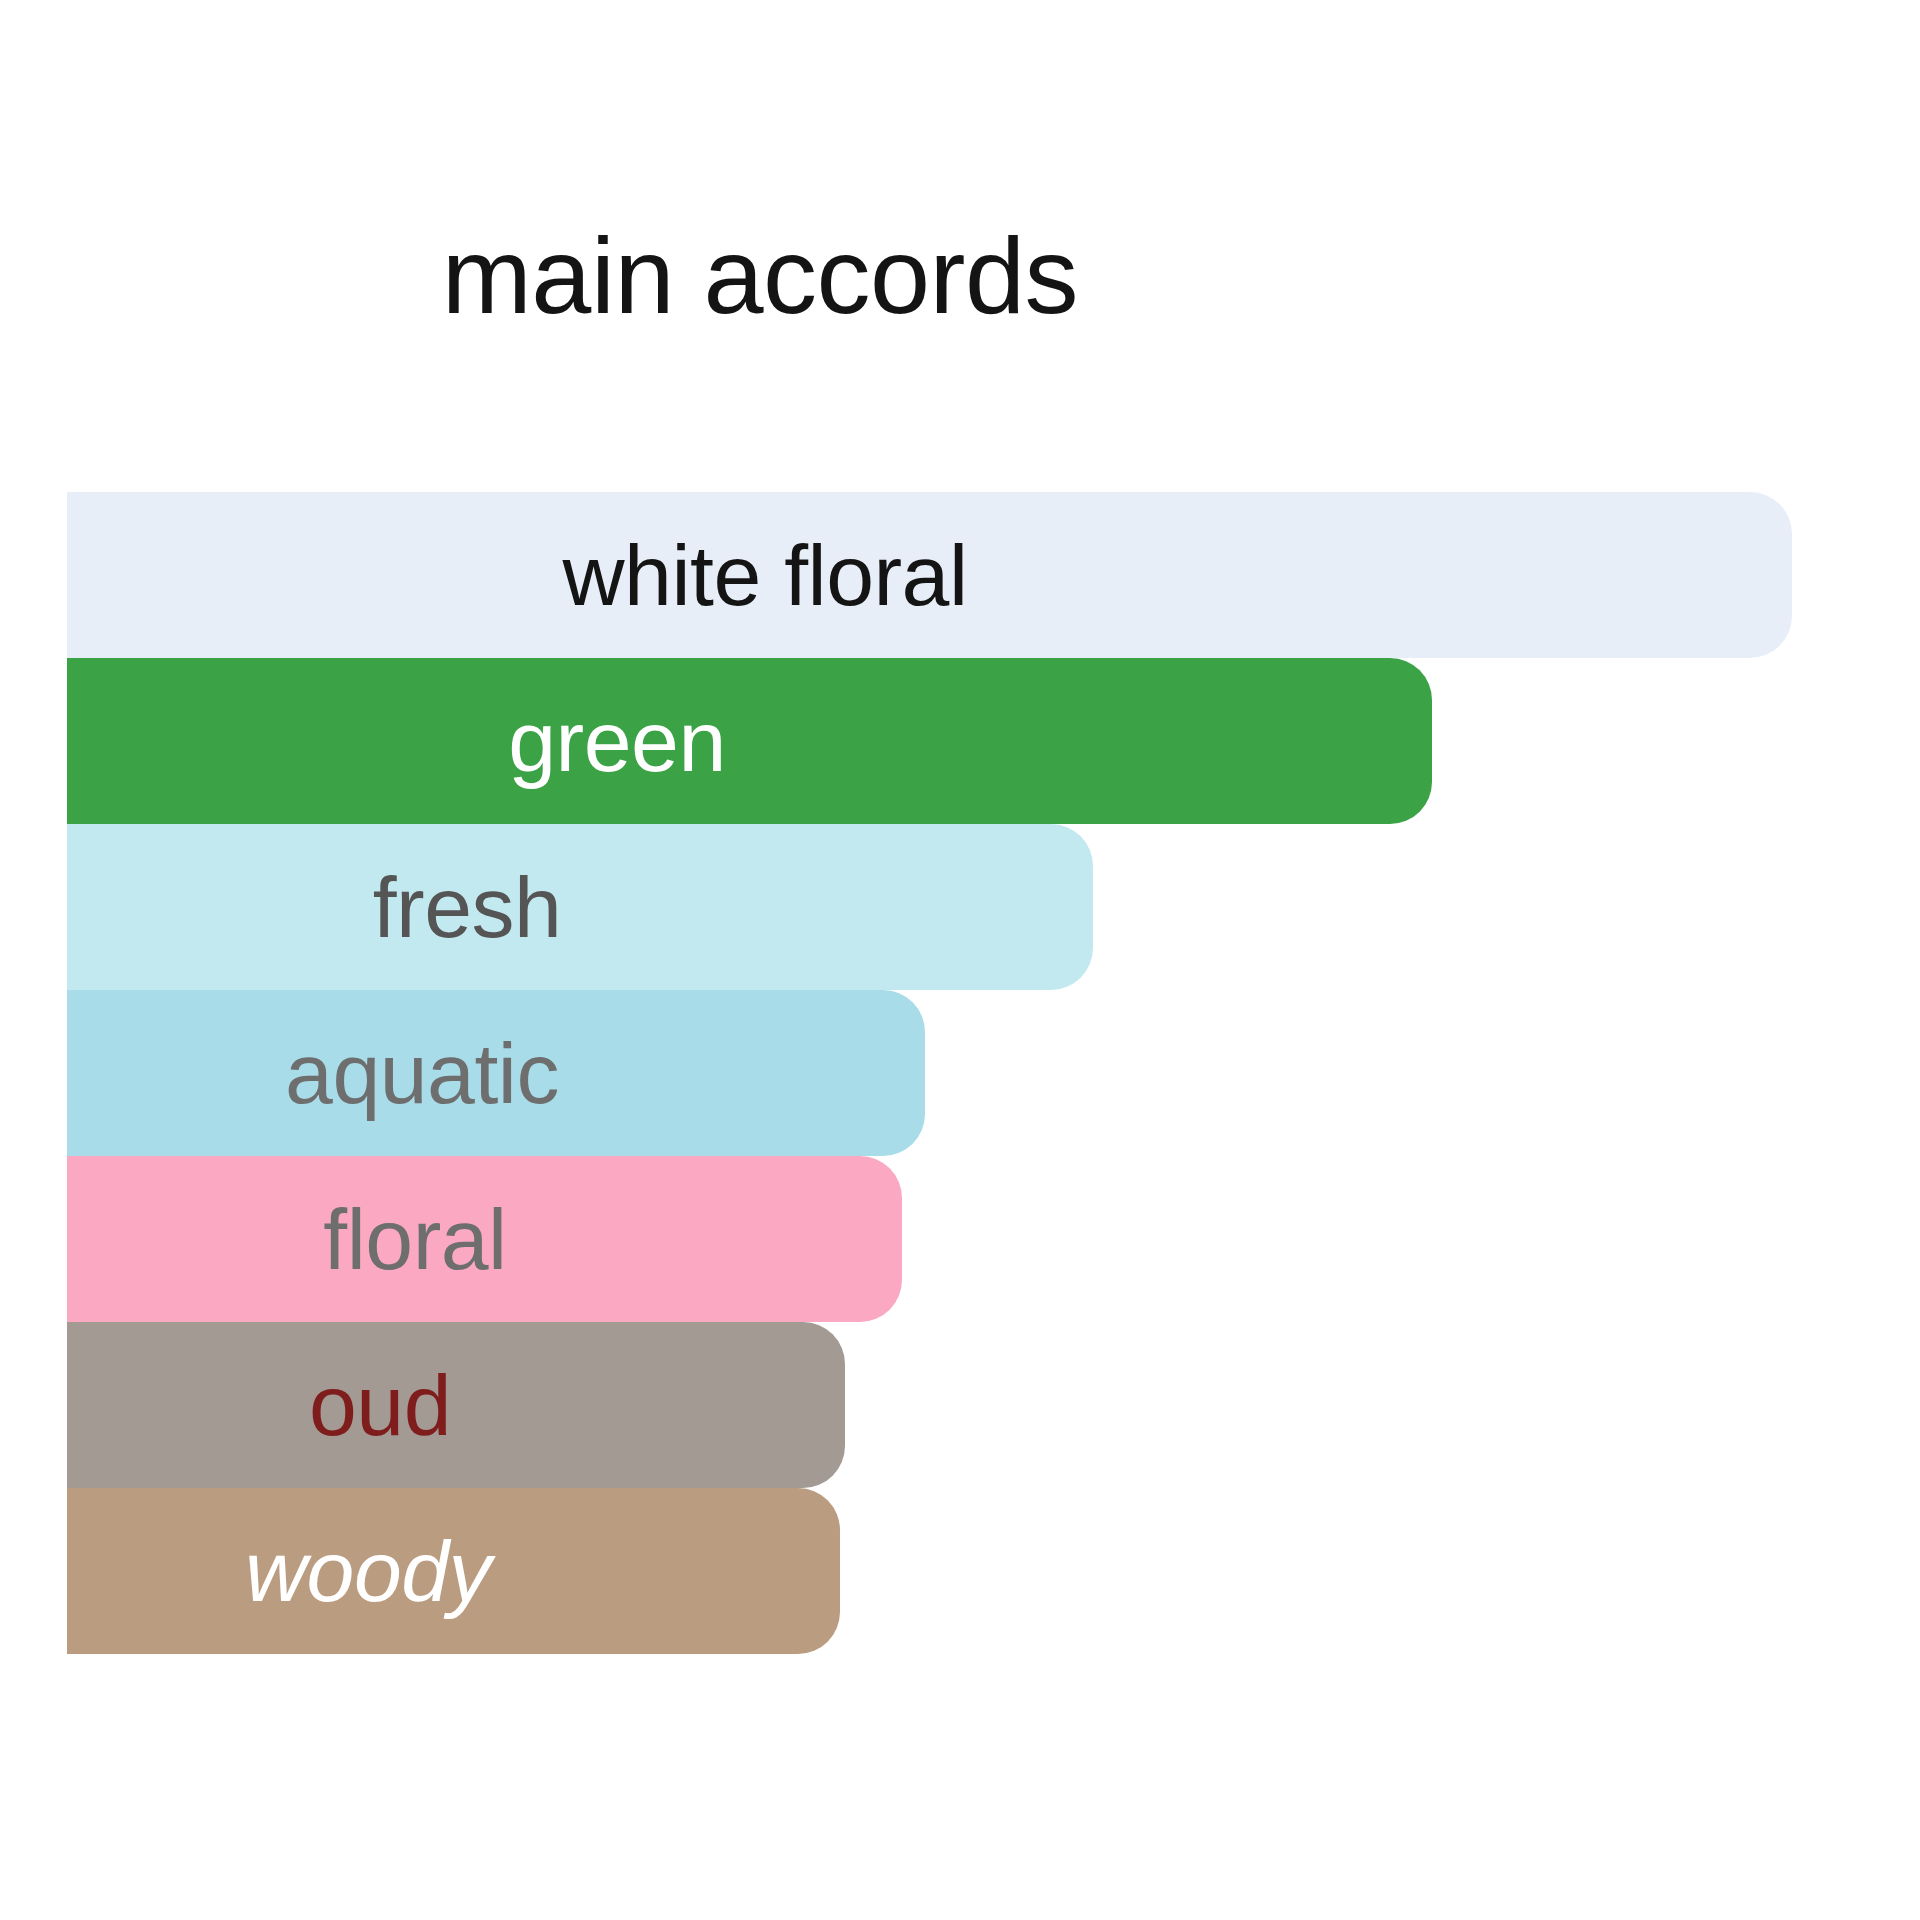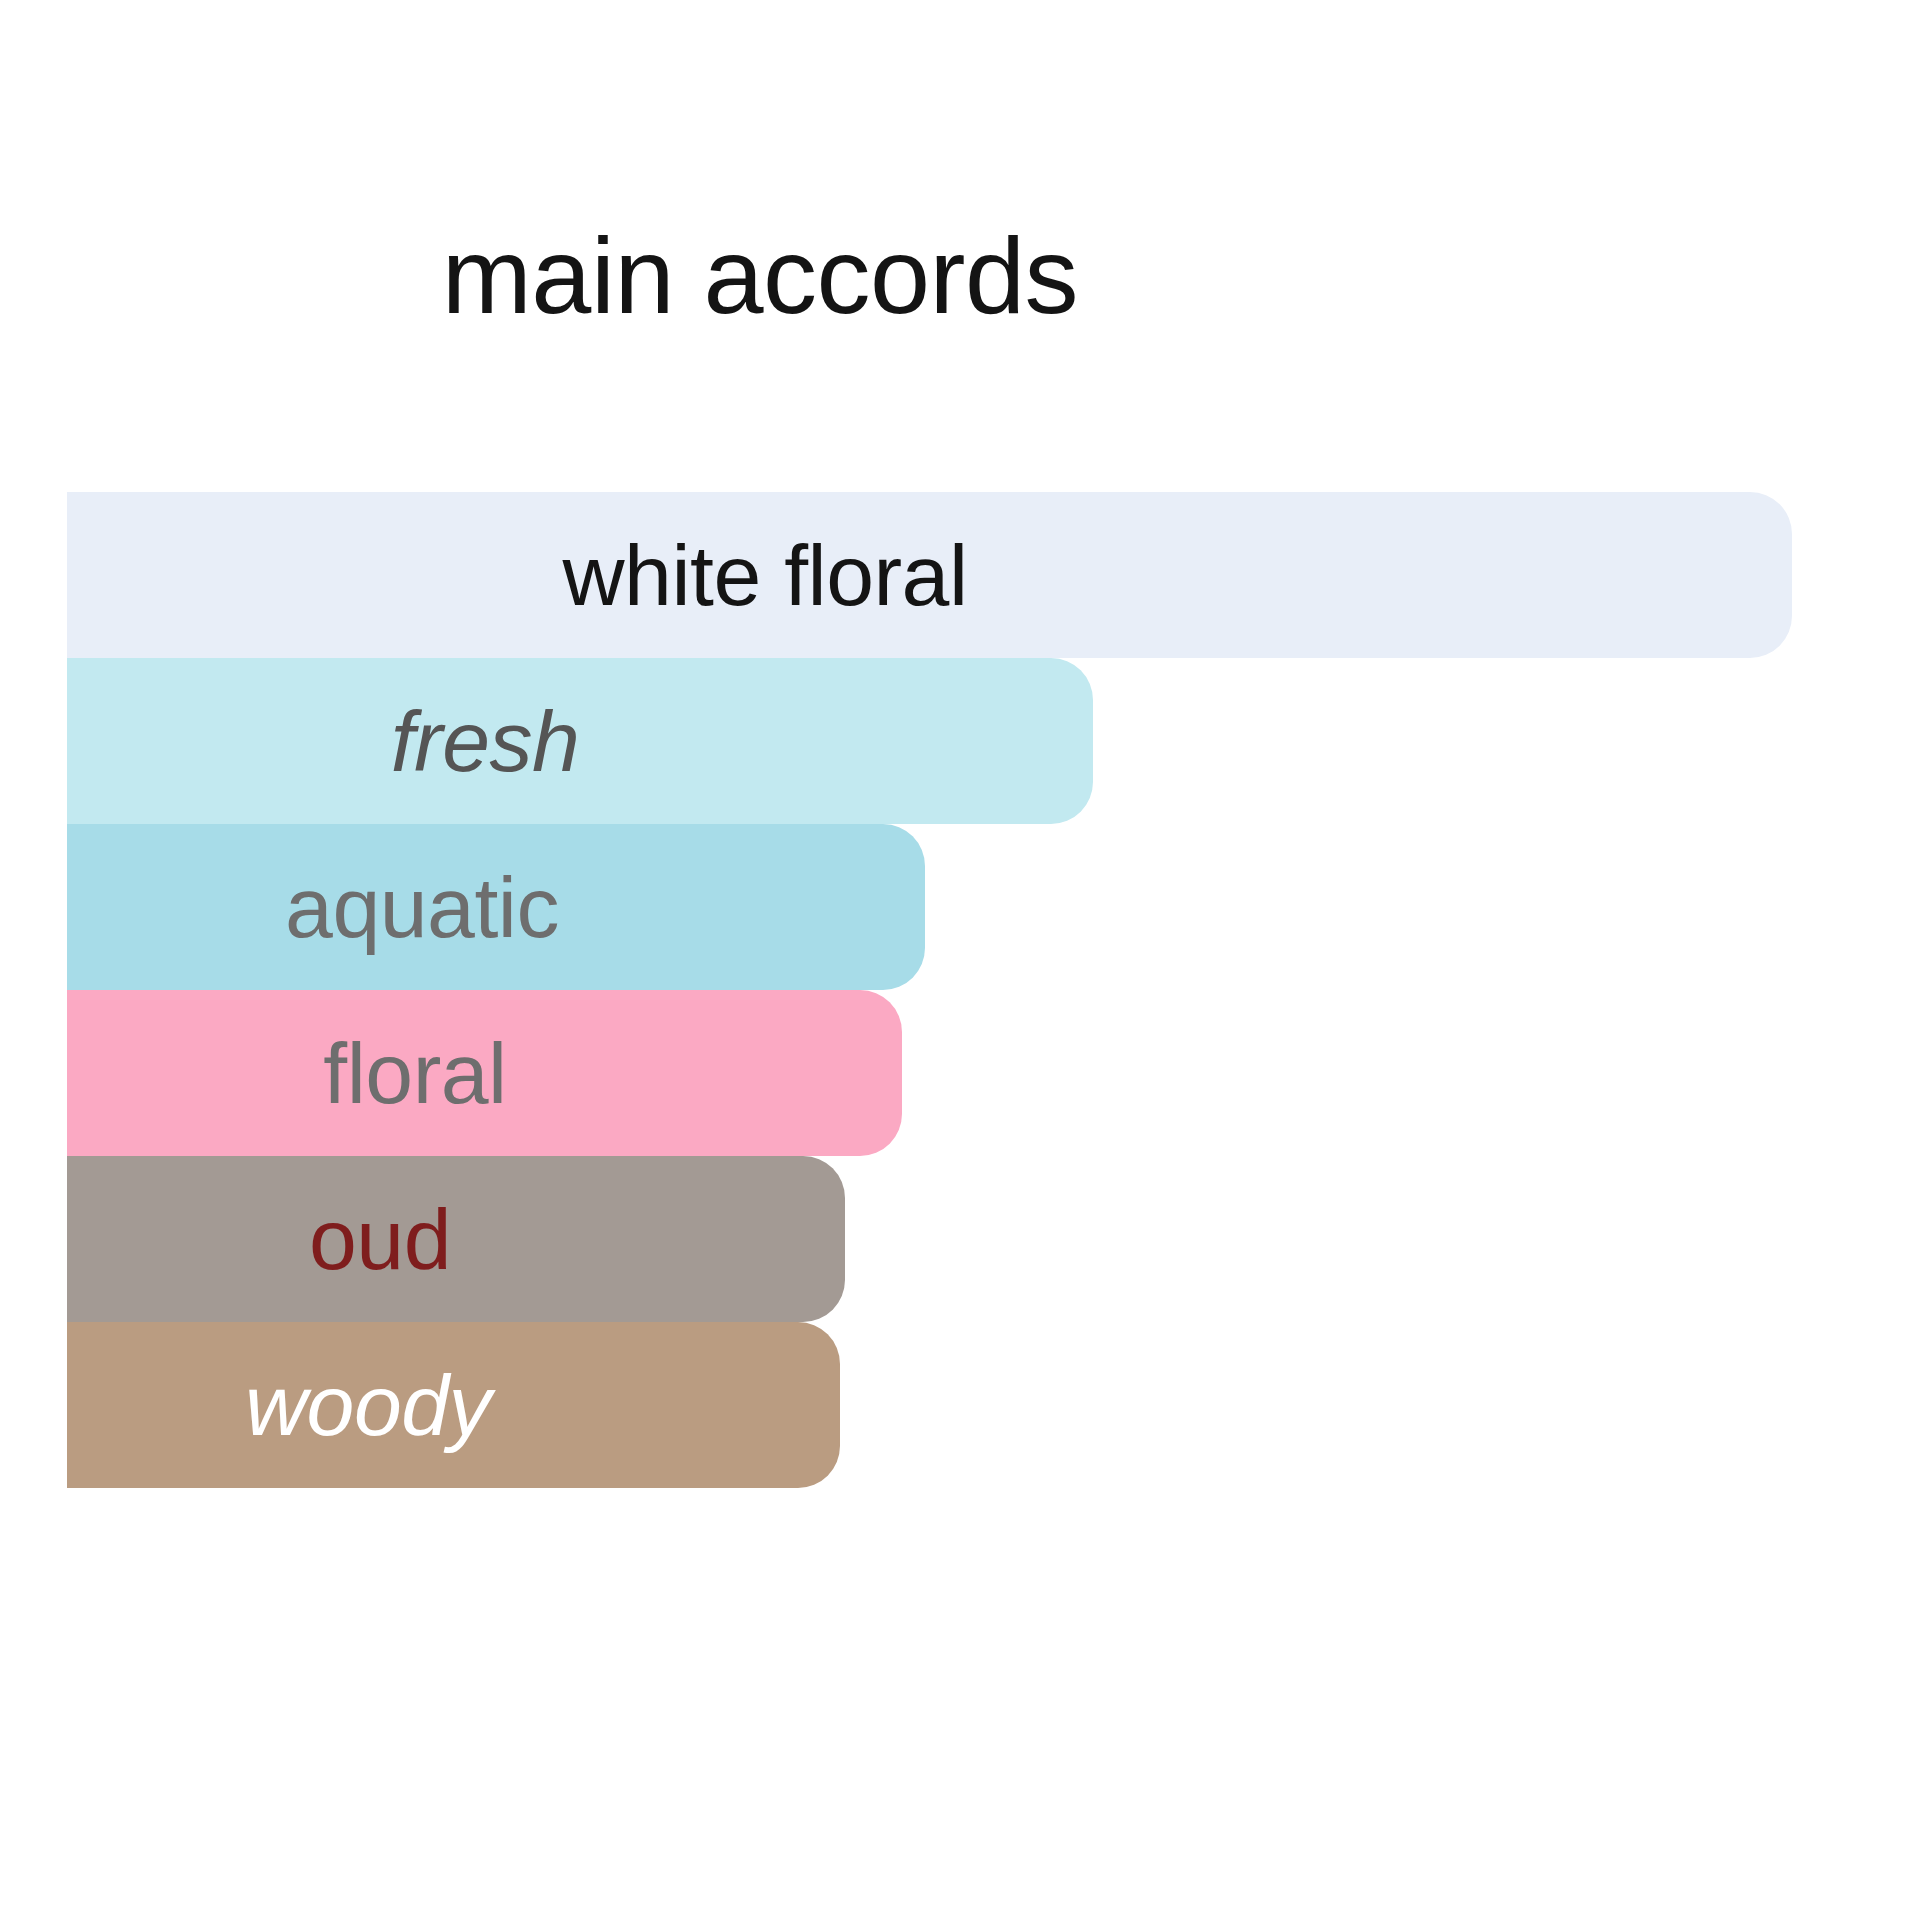--- a/index.html
+++ b/index.html
@@ -78,22 +78,26 @@
 <div id="page">
 
   <div id="chart-title">main accords</div>
 
   <div id="accord-bars">
       <div class="accord-row">
         <div class="accord-bar" style="width: 1725px; background: rgb(232, 238, 248);"></div>
         <div class="accord-label" style="left: 698px; color: rgb(20, 20, 20);">white floral</div>
       </div>
       <div class="accord-row">
+        <div class="accord-bar" style="width: 1365px; background: rgb(59, 163, 70);"></div>
+        <div class="accord-label" style="left: 550px; color: rgb(255, 255, 255);">green</div>
+      </div>
+      <div class="accord-row">
         <div class="accord-bar" style="width: 1026px; background: rgb(194, 233, 240);"></div>
-        <div class="accord-label" style="left: 418px; color: rgb(85, 85, 85); font-style: italic;">fresh</div>
+        <div class="accord-label" style="left: 400px; color: rgb(85, 85, 85);">fresh</div>
       </div>
       <div class="accord-row">
         <div class="accord-bar" style="width: 858px; background: rgb(167, 220, 232);"></div>
         <div class="accord-label" style="left: 355px; color: rgb(110, 110, 110);">aquatic</div>
       </div>
       <div class="accord-row">
         <div class="accord-bar" style="width: 835px; background: rgb(251, 169, 195);"></div>
         <div class="accord-label" style="left: 348px; color: rgb(110, 110, 110); text-align: right;">floral</div>
       </div>
       <div class="accord-row">

